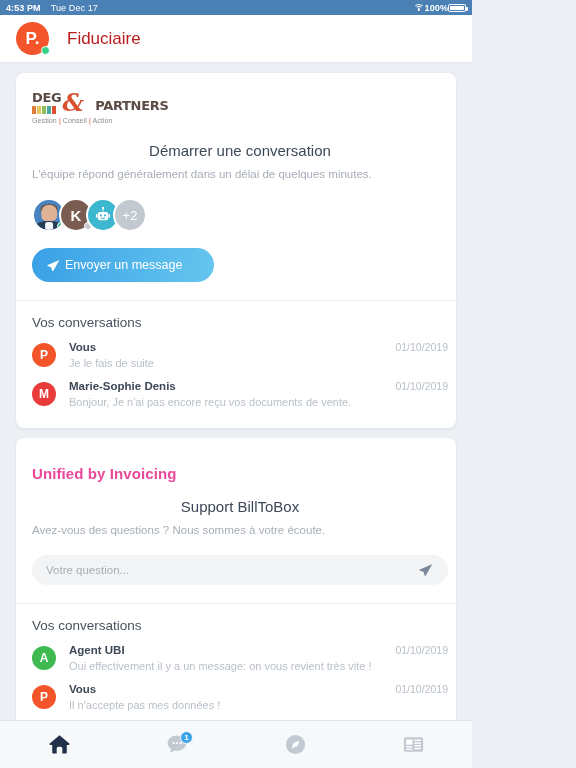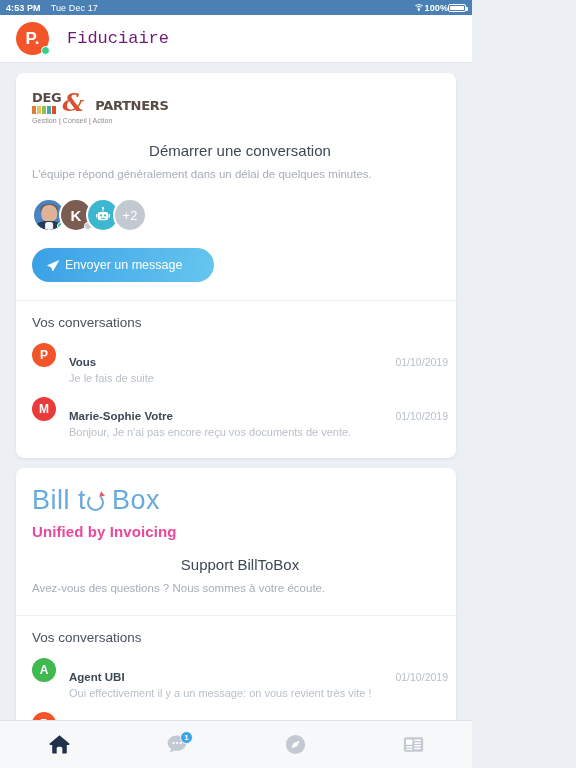--- a/index.html
+++ b/index.html
@@ -45,21 +45,21 @@
   }
   .hdr-avatar {
     width: 33px; height: 33px; border-radius: 50%; background: #f4542a;
     color: #fff; font-size: 17px; font-weight: 700; position: relative;
     display: flex; align-items: center; justify-content: center; flex: none;
   }
   .hdr-avatar .dot {
     position: absolute; right: -1px; bottom: 0px; width: 9px; height: 9px;
     border-radius: 50%; background: #33d08a; border: 1.5px solid #fff;
   }
-  .hdr-title { margin-left: 18px; font-size: 17px; color: #701a75; font-weight: 400; font-family: Liberation Mono, monospace; }
+  .hdr-title { margin-left: 18px; font-size: 17px; color: #b91c1c; font-weight: 400; }
 
   
   .content {
     position: absolute; top: 63px; left: 0; right: 0; bottom: 48px;
     overflow: hidden; padding: 0 16px;
   }
   .card {
     background: #fff; border-radius: 8px; margin-top: 10px;
     box-shadow: 0 1px 3px rgba(40,60,90,.09);
     padding: 18px 8px 16px 16px;
@@ -113,21 +113,21 @@
   .sec-title { font-size: 13.5px; color: #49525f; margin: 14px 0 4px 0; }
   .conv { display: flex; align-items: flex-start; padding: 7px 0 4px 0; }
   .conv-av {
     width: 24px; height: 24px; border-radius: 50%; flex: none; color: #fff;
     font-size: 12px; font-weight: 600; display: flex; align-items: center; justify-content: center;
     margin-top: 2px;
   }
   .conv-body { flex: 1; margin-left: 13px; min-width: 0; }
   .conv-top { display: flex; align-items: baseline; }
   .conv-name { font-size: 11.5px; font-weight: 700; color: #3d4857; }
-  .conv-date { margin-left: auto; font-size: 10.5px; color: #b9c0c9; margin-top: 15px; }
+  .conv-date { margin-left: auto; font-size: 10.5px; color: #b9c0c9; }
   .conv-msg { font-size: 11px; color: #b9c0c9; margin-top: 4px; white-space: nowrap; overflow: hidden; text-overflow: ellipsis; }
 
   
   .btb-logo { margin-bottom: 16px; }
   .btb-top { display: flex; align-items: center; font-size: 27px; color: #6aa9dd; font-weight: 400; letter-spacing: .5px; line-height: 28px; }
   .btb-o { position: relative; width: 17px; height: 17px; margin: 5px 1px 0 1px; display: inline-block; }
   .btb-o .ring { position: absolute; inset: 0; border: 2px solid #6aa9dd; border-radius: 50%; border-top-color: transparent; }
   .btb-o .arrow { position: absolute; right: -1px; top: -2px; width: 0; height: 0; border-left: 5px solid #e8566f; border-top: 3px solid transparent; border-bottom: 3px solid transparent; transform: rotate(18deg); }
   .btb-sub { color: #ec4899; font-size: 15px; font-weight: 700; margin-top: 9px; letter-spacing: .1px; }
 
@@ -269,45 +269,42 @@
           <div class="conv-msg">Je le fais de suite</div>
         </div>
       </div>
 
       <div class="conv">
         <div class="conv-av" style="background:#ea3b3b">
           <span>M</span>
         </div>
         <div class="conv-body">
           <div class="conv-top">
-            <span class="conv-name">Marie-Sophie Votre</span>
+            <span class="conv-name">Marie-Sophie Denis</span>
             <span class="conv-date">01/10/2019</span>
           </div>
           <div class="conv-msg">Bonjour, Je n'ai pas encore reçu vos documents de vente.</div>
         </div>
       </div>
     </div>
 
     <div class="card">
       <div class="btb-logo">
-        <div class="btb-top">
-          <span>Bill</span>
-          <span style="margin-left:8px">t</span>
-          <span class="btb-o">
-            <span class="ring"></span>
-              <span class="arrow"></span>
-          </span>
-          <span style="margin-left:7px">Box</span>
-        </div>
         <div class="btb-sub">Unified by Invoicing</div>
       </div>
 
       <div class="card-title">Support BillToBox</div>
       <div class="card-sub">Avez-vous des questions ? Nous sommes à votre écoute.</div>
 
+      <div class="qwrap">
+        <input type="text" placeholder="Votre question..." style="">
+        <svg width="16" height="16" viewBox="0 0 24 24">
+          <path d="M21.5 3 2.8 11.2c-.8.35-.75 1.5.08 1.77l5.2 1.7 1.9 5.6c.27.8 1.35.9 1.76.16L21.5 3Z" fill="#7d8899"></path>
+        </svg>
+      </div>
 
       <div class="sec-divider"></div>
       <div class="sec-title">Vos conversations</div>
 
       <div class="conv">
         <div class="conv-av" style="background:#3fb950">
           <span>A</span>
         </div>
         <div class="conv-body">
           <div class="conv-top">

